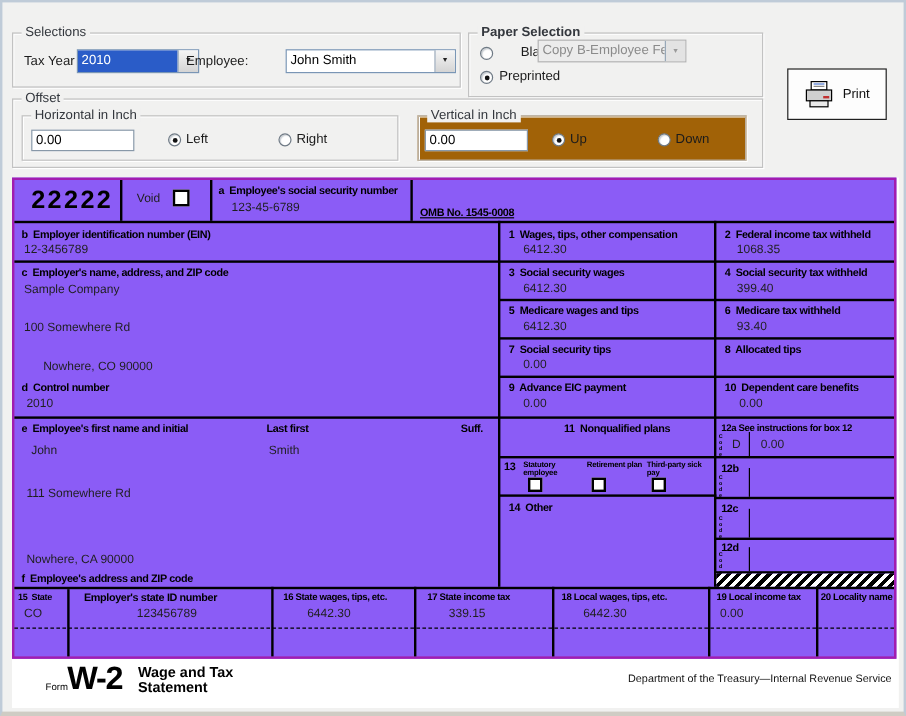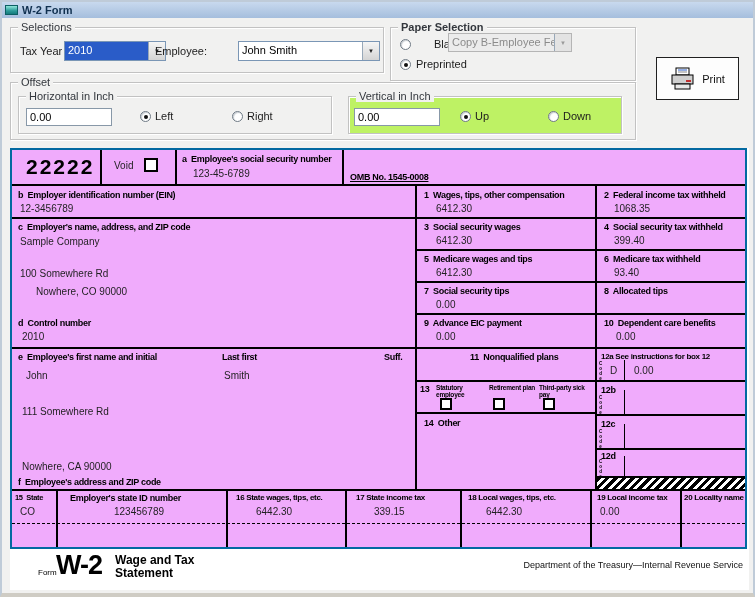--- a/index.html
+++ b/index.html
@@ -41,21 +41,21 @@
                       border-radius:50%; background:#111; }
 
   .printbtn { position:absolute; left:654px; top:55px; width:83px; height:43px;
               background:#fdfdfd; border:1px solid #202020; display:flex;
               align-items:center; justify-content:center; gap:6px; cursor:pointer; }
   .printbtn span { font-size:11px; color:#111; }
 
   
   .formwrap { position:absolute; left:8px; top:146px; width:739px; height:442px; background:#fff; }
   .w2grid { position:absolute; left:0; top:0; width:737px; height:401px;
-            border:2px solid #0369a1; background:#f0abfc; }
+            border:2px solid #a21caf; background:#8b5cf6; }
   .lv, .lh { position:absolute; background:#000; }
   .dash { position:absolute; height:0; border-top:1px dashed #000; }
   .hatch { position:absolute; background:repeating-linear-gradient(135deg,#000 0 3px,#fff 3px 6px); }
 
   .lbl { position:absolute; font-size:9px; font-weight:bold; letter-spacing:-0.3px;
          white-space:pre; color:#000; }
   .lbl.sm { font-size:8px; }
   .val { position:absolute; font-size:10px; color:#1f1f1f; white-space:pre; }
   .bignum { position:absolute; font-size:21px; font-weight:bold; letter-spacing:2px; }
   .chk { position:absolute; width:14px; height:14px; border:2px solid #000; background:#fff; }
@@ -68,24 +68,20 @@
   .f-form { position:absolute; font-size:8px; }
   .f-w2 { position:absolute; font-size:27px; font-weight:bold; letter-spacing:-1px; }
   .f-title { position:absolute; font-size:12px; font-weight:bold; line-height:13px; white-space:pre-line; }
   .f-dept { position:absolute; font-size:9px; color:#111; }
 </style>
 </head>
 <body>
 
 <div class="window">
 
-  <div class="titlebar">
-    <div class="titleicon"></div>
-    <div class="titletext">W-2 Form</div>
-  </div>
 
   <div class="groupbox" style="left:8px;top:25px;width:374px;height:46px;">
     <div class="grouplabel">Selections</div>
   </div>
   <div class="ctl-label" style="left:18px;top:43px;">Tax Year</div>
   <div class="combo" style="left:62px;top:39px;width:102px;">
     <div class="ctext hl">2010</div>
     <div class="cbtn">▼</div>
   </div>
   <div class="ctl-label" style="left:153px;top:43px;">Employee:</div>
@@ -123,21 +119,21 @@
   </div>
   <div class="groupbox" style="left:16px;top:94px;width:314px;height:38px;background:#f1f1f0;">
     <div class="grouplabel">Horizontal in Inch</div>
   </div>
   <input class="txtbox" style="left: 24px; top: 106px; width: 86px;" readonly="" value="0.00">
   <div class="radio sel" style="left:138px;top:109px;"></div>
   <div class="ctl-label" style="left:153px;top:108px;">Left</div>
   <div class="radio" style="left:230px;top:109px;"></div>
   <div class="ctl-label" style="left:245px;top:108px;">Right</div>
 
-  <div class="groupbox" style="left:346px;top:94px;width:274px;height:38px;background:#bef264;">
+  <div class="groupbox" style="left:346px;top:94px;width:274px;height:38px;background:#a16207;">
     <div class="grouplabel">Vertical in Inch</div>
   </div>
   <input class="txtbox" style="left: 352px; top: 106px; width: 86px;" readonly="" value="0.00">
   <div class="radio sel" style="left:458px;top:109px;"></div>
   <div class="ctl-label" style="left:473px;top:108px;">Up</div>
   <div class="radio" style="left:546px;top:109px;"></div>
   <div class="ctl-label" style="left:561px;top:108px;">Down</div>
 
   <div class="formwrap">
     <div class="w2grid">
@@ -184,21 +180,21 @@
       <div class="lbl" style="left:6px;top:40px;">b  Employer identification number (EIN)</div>
       <div class="val" style="left:8px;top:53px;">12-3456789</div>
       <div class="lbl" style="left:412px;top:40px;">1  Wages, tips, other compensation</div>
       <div class="val" style="left:424px;top:53px;">6412.30</div>
       <div class="lbl" style="left:592px;top:40px;">2  Federal income tax withheld</div>
       <div class="val" style="left:602px;top:53px;">1068.35</div>
 
       <div class="lbl" style="left:6px;top:72px;">c  Employer's name, address, and ZIP code</div>
       <div class="val" style="left:8px;top:86px;">Sample Company</div>
       <div class="val" style="left:8px;top:118px;">100 Somewhere Rd</div>
-      <div class="val" style="left:8px;top:136px;padding-left:16px;">Nowhere, CO 90000</div>
+      <div class="val" style="left:8px;top:150px;padding-left:16px;">Nowhere, CO 90000</div>
       <div class="lbl" style="left:412px;top:72px;">3  Social security wages</div>
       <div class="val" style="left:424px;top:85px;">6412.30</div>
       <div class="lbl" style="left:592px;top:72px;">4  Social security tax withheld</div>
       <div class="val" style="left:602px;top:85px;">399.40</div>
       <div class="lbl" style="left:412px;top:104px;">5  Medicare wages and tips</div>
       <div class="val" style="left:424px;top:117px;">6412.30</div>
       <div class="lbl" style="left:592px;top:104px;">6  Medicare tax withheld</div>
       <div class="val" style="left:602px;top:117px;">93.40</div>
       <div class="lbl" style="left:412px;top:136px;">7  Social security tips</div>
       <div class="val" style="left:424px;top:149px;">0.00</div>

